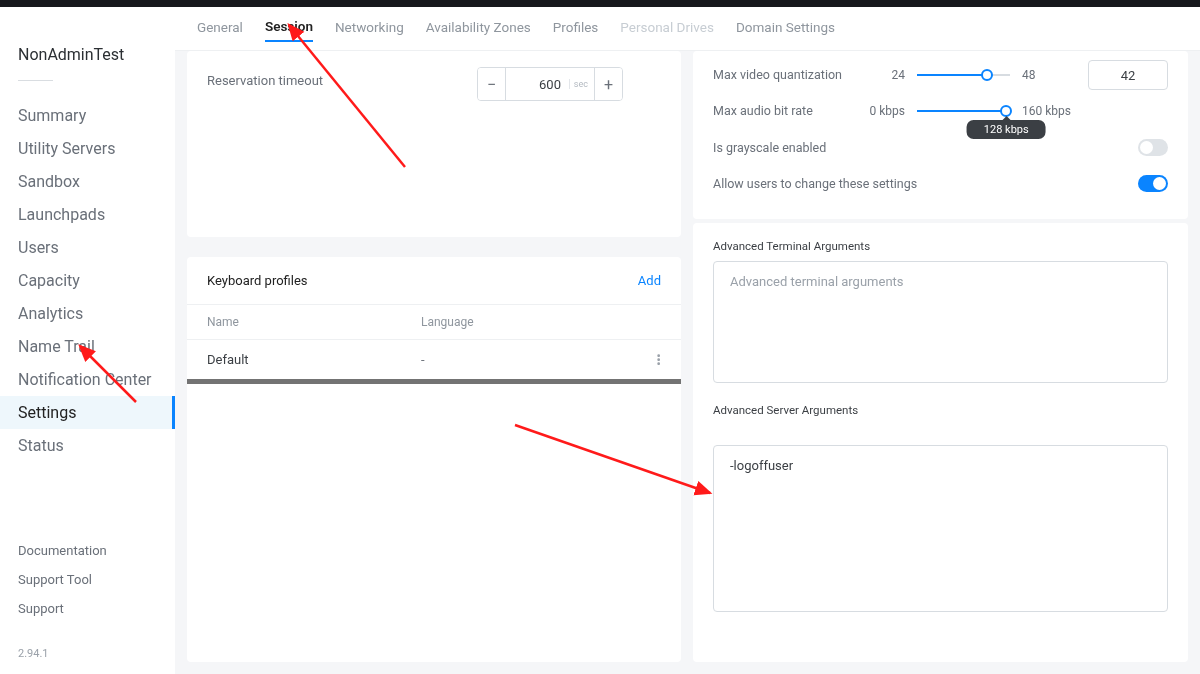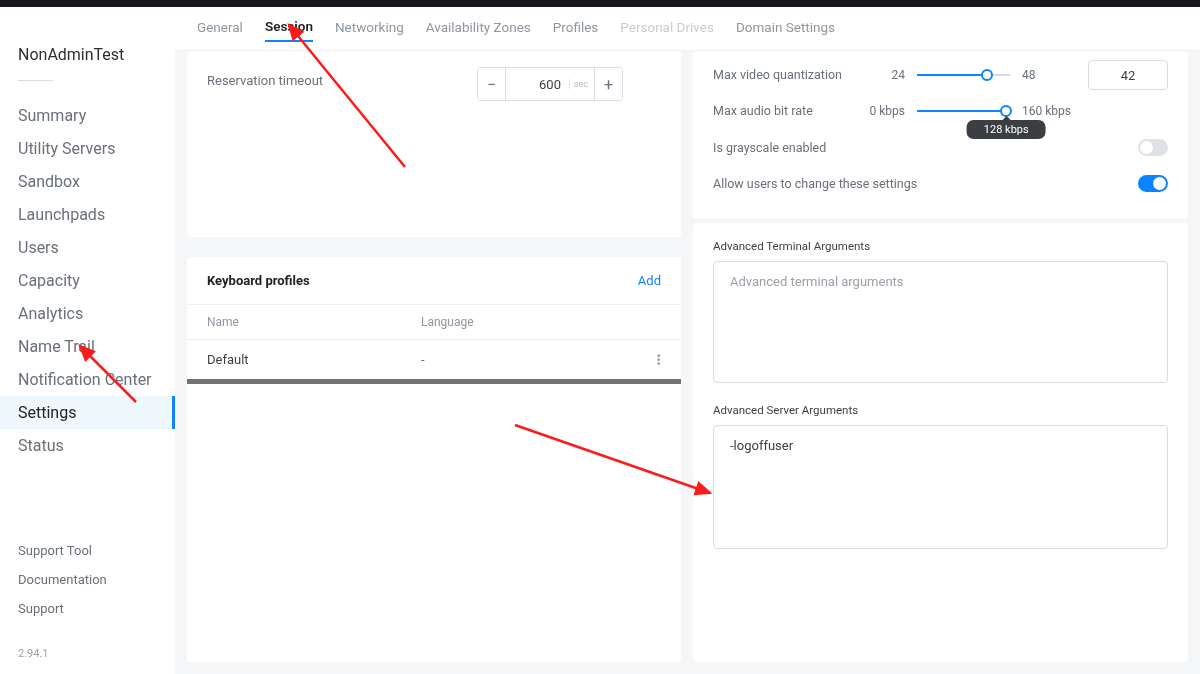--- a/index.html
+++ b/index.html
@@ -27,21 +27,21 @@
   .panel-res { height: 186px; padding: 18px 20px; position: relative; }
   .res-label { color: #6a7079; font-size: 13px; position: absolute; top: 22px; left: 20px; }
   .stepper { position: absolute; top: 16px; left: 290px; display: flex; border: 1px solid #d7dce1; border-radius: 4px; overflow: hidden; }
   .step-btn { width: 28px; height: 32px; background: #fff; display: flex; align-items: center; justify-content: center; color: #6a7079; cursor: pointer; font-size: 16px; }
   .step-btn:first-child { border-right: 1px solid #d7dce1; }
   .step-btn:last-child { border-left: 1px solid #d7dce1; }
   .step-val { width: 88px; height: 32px; display: flex; align-items: center; justify-content: center; font-size: 13px; color: #3b3f44; position: relative; }
   .step-unit { position: absolute; right: 6px; font-size: 9px; color: #b3b9c0; border-left: 1px solid #e3e6ea; padding-left: 4px; }
   .panel-kb { flex: 1; display: flex; flex-direction: column; }
   .panel-kb-head { display: flex; justify-content: space-between; align-items: center; padding: 16px 20px; }
-  .panel-kb-head h3 { font-size: 13px; font-weight: 700; color: #222; }
+  .panel-kb-head h3 { font-size: 13px; font-weight: 400; color: #222; }
   .add-link { color: #0a84ff; font-size: 13px; cursor: pointer; }
   .kb-tbl-head { display: flex; padding: 10px 20px; border-top: 1px solid #eef0f2; border-bottom: 1px solid #eef0f2; color: #8f969e; font-size: 12px; }
   .kb-tbl-head .c1 { width: 214px; }
   .kb-row { display: flex; align-items: center; padding: 12px 20px; border-bottom: 5px solid #737373; font-size: 13px; color: #3b3f44; }
   .kb-row .c1 { width: 214px; }
   .kb-row .c2 { flex: 1; color: #6a7079; }
   .kb-row .c3 { width: 20px; text-align: right; color: #9aa1a9; cursor: pointer; line-height: 4px; }
   .kb-row .c3 span { display:block; height:4px; }
 
   .panel-right-top { padding: 6px 20px 18px 20px; }
@@ -65,21 +65,21 @@
   .toggle.on { background: #0a84ff; }
   .toggle.on .knob { left: 15px; background:#fff; }
   .toggle .knob { position: absolute; top: 2px; width: 13px; height: 13px; border-radius: 50%; }
 
   .panel-adv { flex: 1; padding: 16px 20px 20px 20px; display: flex; flex-direction: column; }
   .panel-adv h3 { font-size: 13px; font-weight: 700; color: #222; margin-bottom: 18px; }
   .field-lbl { font-size: 11.5px; color: #3b3f44; margin-bottom: 8px; }
   textarea.argbox { width: 100%; border: 1px solid #d7dce1; border-radius: 4px; padding: 12px 16px; font-family: inherit; font-size: 13px; color: #3b3f44; resize: none; outline: none; }
   textarea.argbox::placeholder { color: #9aa1a9; }
   .ta1 { height: 122px; margin-bottom: 20px; }
-  .ta2 { height: 124px; }
+  .ta2 { height: 167px; margin-top: 20px; }
 
   
   .arrow { position: absolute; pointer-events: none; }
   .arrow svg { overflow: visible; }
 </style>
 </head>
 <body>
 
 <div class="topbar"></div>
 <div class="app">
@@ -93,22 +93,22 @@
         <li>Launchpads</li>
         <li>Users</li>
         <li>Capacity</li>
         <li>Analytics</li>
         <li>Name Trail</li>
         <li>Notification Center</li>
         <li class="active">Settings</li>
         <li>Status</li>
       </ul>
     <ul class="bottom-nav" id="bottom-nav">
+        <li>Documentation</li>
         <li>Support Tool</li>
-        <li>Documentation</li>
         <li>Support</li>
       </ul>
     <div class="version">2.94.1</div>
   </aside>
 
   <main class="main">
     <div class="tabs" id="tabs">
         <div class="tab">General</div>
         <div class="tab active">Session</div>
         <div class="tab">Networking</div>

